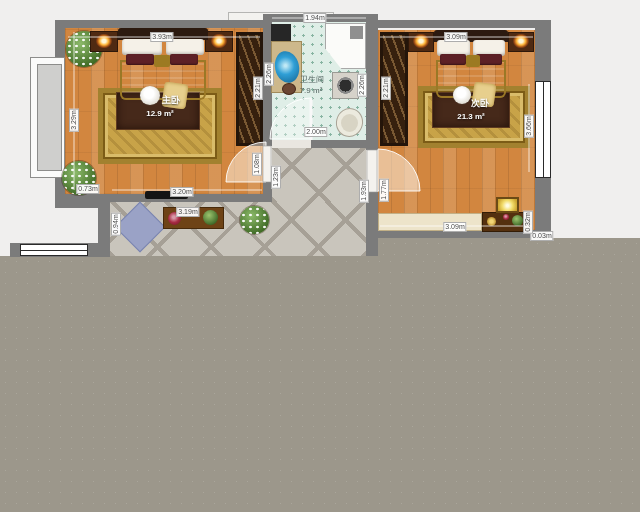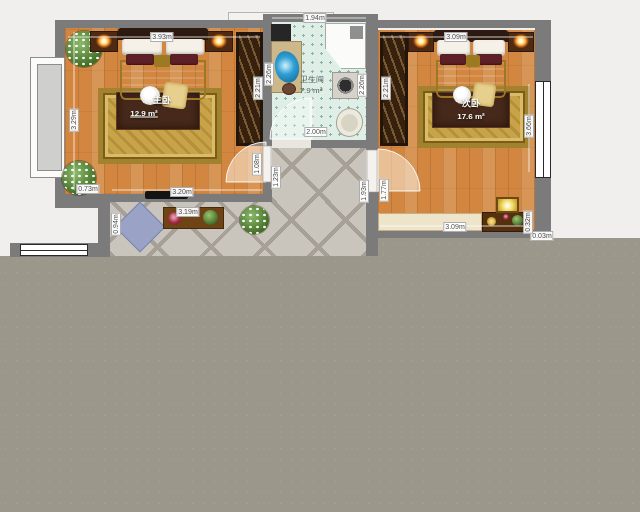--- a/index.html
+++ b/index.html
@@ -73,21 +73,21 @@
   .washer{position:absolute;border:1px solid #9a9a94;box-sizing:border-box;
     background:radial-gradient(circle at 50% 50%,#2e2e2e 0 6px,#888 6px 8px,#d6d2ca 8.5px);}
   .toilet{position:absolute;background:#eceade;border:1px solid #a9a396;border-radius:50%;transform:rotate(14deg);box-sizing:border-box;}
   .toiletin{position:absolute;background:#d8d4c4;border-radius:50%;}
   
   .dim,.dimv{position:absolute;font-size:7px;line-height:8px;padding:0 1px;color:#4a4a4a;
     background:rgba(255,255,255,.95);border:1px solid #adadad;white-space:nowrap;z-index:30;}
   .dim{transform:translate(-50%,-50%);}
   .dimv{transform:translate(-50%,-50%) rotate(-90deg);}
   .roomname{position:absolute;transform:translate(-50%,-50%);color:#fff;font-weight:bold;font-size:9px;
-    text-shadow:0 1px 2px rgba(0,0,0,.75);white-space:nowrap;z-index:25;}
+    text-shadow:0 1px 2px rgba(0,0,0,.75);white-space:nowrap;z-index:25;margin-left:9px;}
   .roomarea{position:absolute;transform:translate(-50%,-50%);color:#fff;font-weight:bold;font-size:8px;
     text-shadow:0 1px 2px rgba(0,0,0,.75);white-space:nowrap;z-index:25;}
   .bathname{position:absolute;transform:translate(-50%,-50%);color:#4f5f5c;font-weight:normal;font-size:8px;white-space:nowrap;z-index:25;}
   svg.overlay{position:absolute;left:0;top:0;z-index:20;pointer-events:none;}
 </style>
 </head>
 <body>
 
 <div id="plan">
 
@@ -203,23 +203,23 @@
       <line x1="380" y1="37" x2="533" y2="37"></line>
       <line x1="272" y1="18" x2="366" y2="18"></line>
       <line x1="112" y1="190" x2="262" y2="190"></line>
       <line x1="380" y1="226" x2="533" y2="226"></line>
       <line x1="74" y1="32" x2="74" y2="190"></line>
       <line x1="529" y1="84" x2="529" y2="172"></line>
     </g>
   </svg>
 
   <div class="roomname" style="left:162px;top:100px;">主卧</div>
-  <div class="roomarea" style="left:144px;top:113px;text-decoration:underline;">12.9 m²</div>
+  <div class="roomarea" style="left:160px;top:113px;">12.9 m²</div>
   <div class="roomname" style="left:471px;top:103px;">次卧</div>
-  <div class="roomarea" style="left:471px;top:116px;">17.6 m²</div>
+  <div class="roomarea" style="left:471px;top:116px;">21.3 m²</div>
   <div class="bathname" style="left:312px;top:79px;">卫生间</div>
   <div class="bathname" style="left:311px;top:90px;">7.9 m²</div>
 
   <div class="dim" style="left:162px;top:37px;">3.93m</div>
   <div class="dim" style="left:88px;top:189px;">0.73m</div>
   <div class="dim" style="left:182px;top:192px;">3.20m</div>
   <div class="dim" style="left:315px;top:18px;">1.94m</div>
   <div class="dim" style="left:316px;top:132px;">2.00m</div>
   <div class="dim" style="left:456px;top:37px;">3.09m</div>
   <div class="dim" style="left:455px;top:227px;">3.09m</div>

